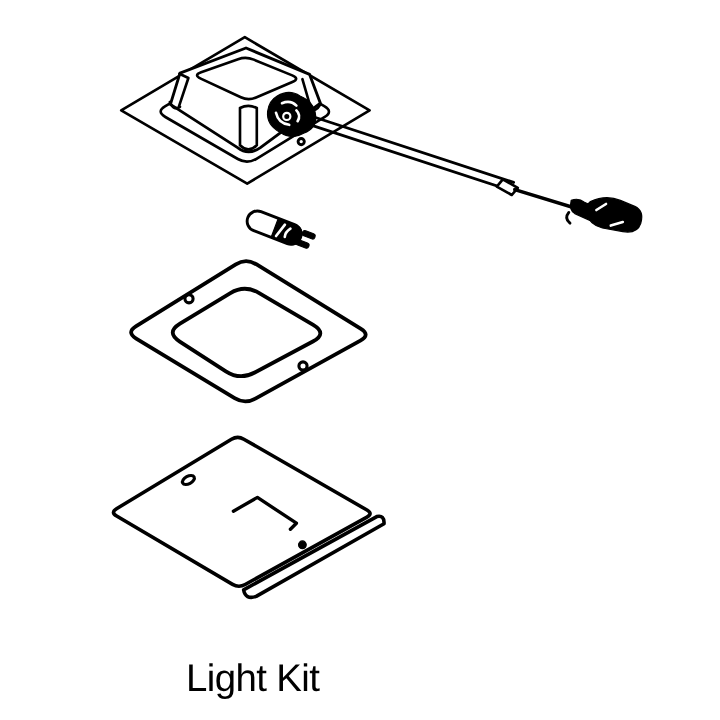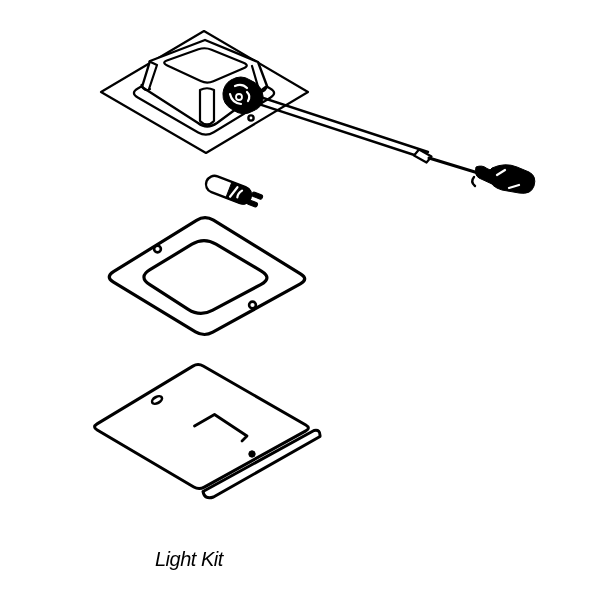--- a/index.html
+++ b/index.html
@@ -11,22 +11,22 @@
   }
   #art { position:absolute; left:0; top:0; }
   .ln  { fill:none; stroke:var(--ink); stroke-linecap:round; stroke-linejoin:round; }
   .w22 { stroke-width:2.2; } .w24 { stroke-width:2.4; } .w26 { stroke-width:2.6; }
   .w28 { stroke-width:2.8; } .w3  { stroke-width:3;   } .w32 { stroke-width:3.2; }
   .fw  { fill:var(--paper); stroke:var(--ink); stroke-linecap:round; stroke-linejoin:round; }
   .fk  { fill:var(--ink); stroke:var(--ink); stroke-linejoin:round; }
   .wl  { fill:none; stroke:var(--paper); stroke-width:2.2; stroke-linecap:round; }
   .caption {
     position:absolute; left:155px; top:549px;
-    font-size:20px; letter-spacing:-0.5px; line-height:1;
-    color:var(--ink); white-space:nowrap;font-style:italic;
+    font-size:32px; letter-spacing:-0.5px; line-height:1;
+    color:var(--ink); white-space:nowrap;
   }
 </style>
 </head>
 <body>
 
 <div id="stage">
 
   <svg id="art" width="600" height="600" viewBox="0 0 600 600">
 
     <g>

